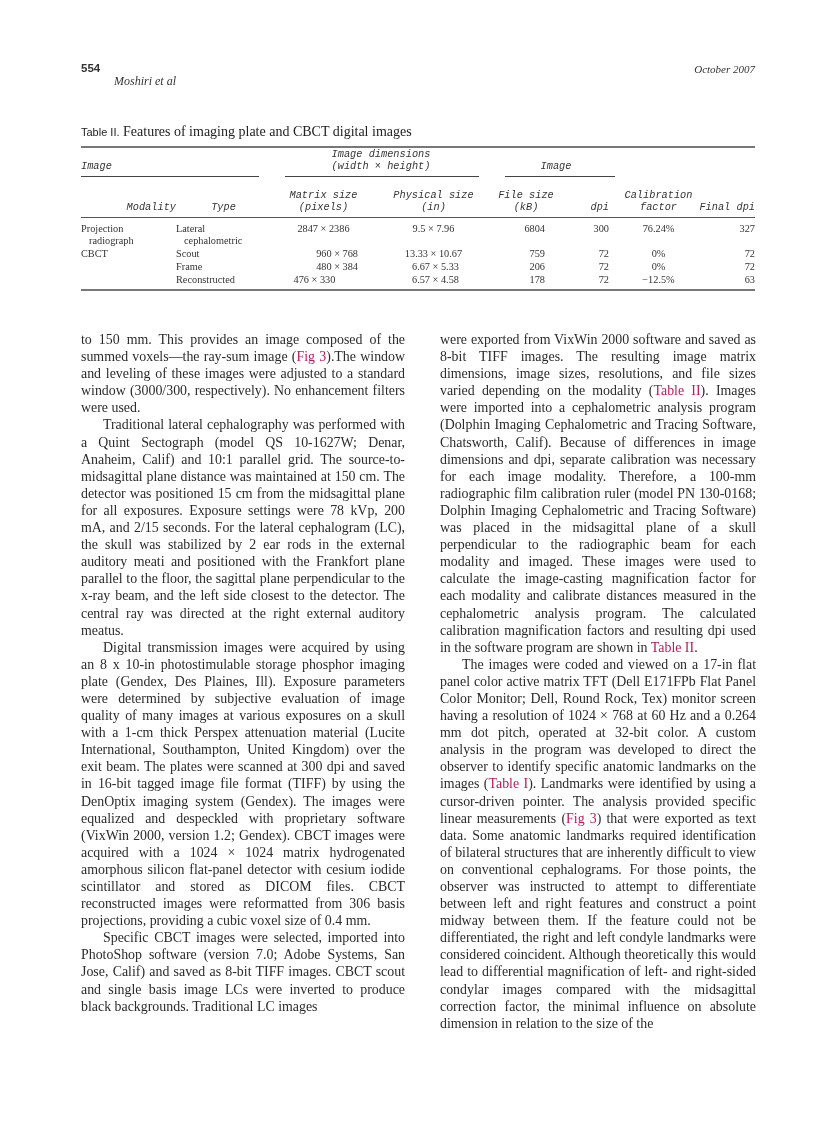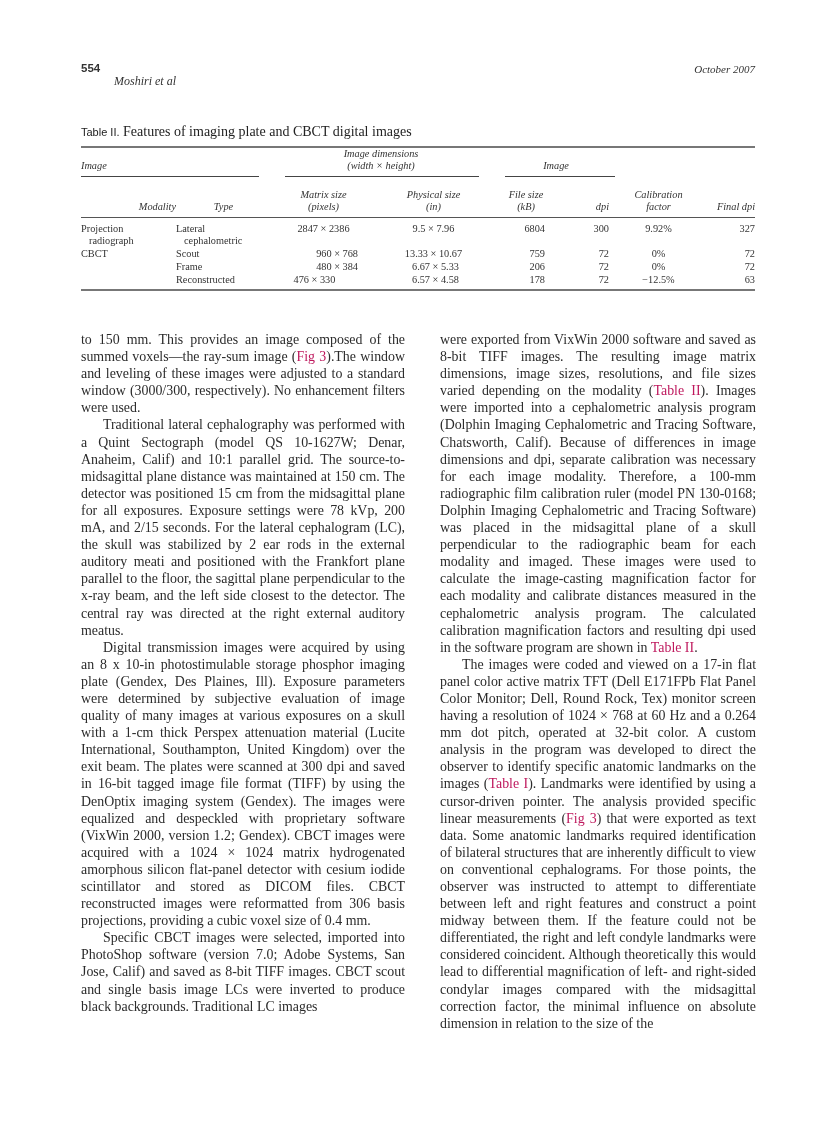--- a/index.html
+++ b/index.html
@@ -11,21 +11,21 @@
   .authors { position: absolute; left: 33px; top: 0; font-style: italic; font-size: 12px; color: #333; margin-top: 12px; }
   .journal { position: absolute; right: 0; top: 0; text-align: right; font-style: italic; font-size: 11px;
              line-height: 14px; color: #333; }
 
   .table-wrap { position: absolute; left: 81px; top: 124px; width: 674px; }
   .table-caption { font-size: 14px; color: #222; margin-bottom: 6px; }
   .table-caption .label { font-family: "Liberation Sans", "DejaVu Sans", sans-serif; font-size: 11px; }
   .rule-thick { height: 2px; background: #777; }
   .rule-thin { height: 1px; background: #555; }
   table { border-collapse: collapse; width: 674px; font-size: 10.3px; color: #333; }
-  th { font-weight: normal; font-style: italic; padding: 0; vertical-align: bottom; line-height: 12px; }
+  th { font-weight: normal; font-style: italic; padding: 0; vertical-align: bottom; line-height: 12px; font-family: Liberation Mono, monospace; }
   td { padding: 0; line-height: 12px; vertical-align: top; }
   .hdr-group th { height: 28px; }
   .group-line { display: block; border-bottom: 1px solid #444; margin-top: 4px; }
   .hdr-cols th { height: 36px; padding-bottom: 4px; }
   .body-rows td { padding-top: 1px; }
   .indent { padding-left: 8px; }
   .c { text-align: center; }
   .r { text-align: right; }
 
   .col { position: absolute; top: 331px; width: 324px; font-size: 13.9px; line-height: 17.1px;
@@ -124,21 +124,21 @@
             <div class="indent">radiograph</div>
           </td>
       <td>
             <div>Lateral</div>
             <div class="indent">cephalometric</div>
           </td>
       <td class="c">2847 × 2386</td>
       <td class="c">9.5 × 7.96</td>
       <td class="r" style="padding-right:16px;">6804</td>
       <td class="r" style="padding-right:12px;">300</td>
-      <td class="c">9.92%</td>
+      <td class="c">76.24%</td>
       <td class="r">327</td>
     </tr>
     <tr class="body-rows">
       <td>CBCT</td>
       <td>Scout</td>
       <td class="r" style="padding-right:18px;">960 × 768</td>
       <td class="c">13.33 × 10.67</td>
       <td class="r" style="padding-right:16px;">759</td>
       <td class="r" style="padding-right:12px;">72</td>
       <td class="c">0%</td>

